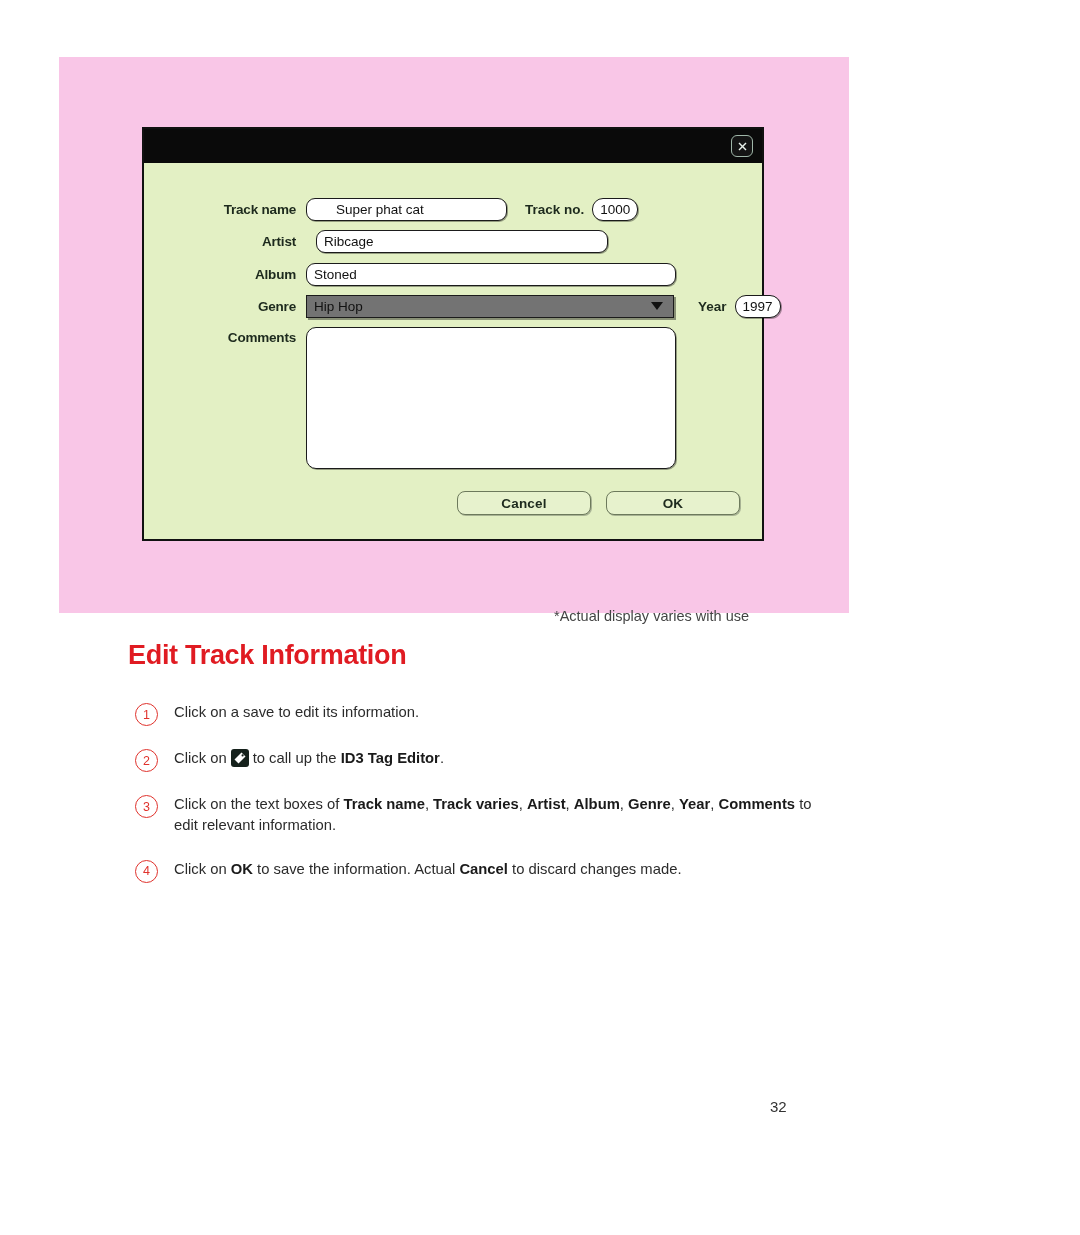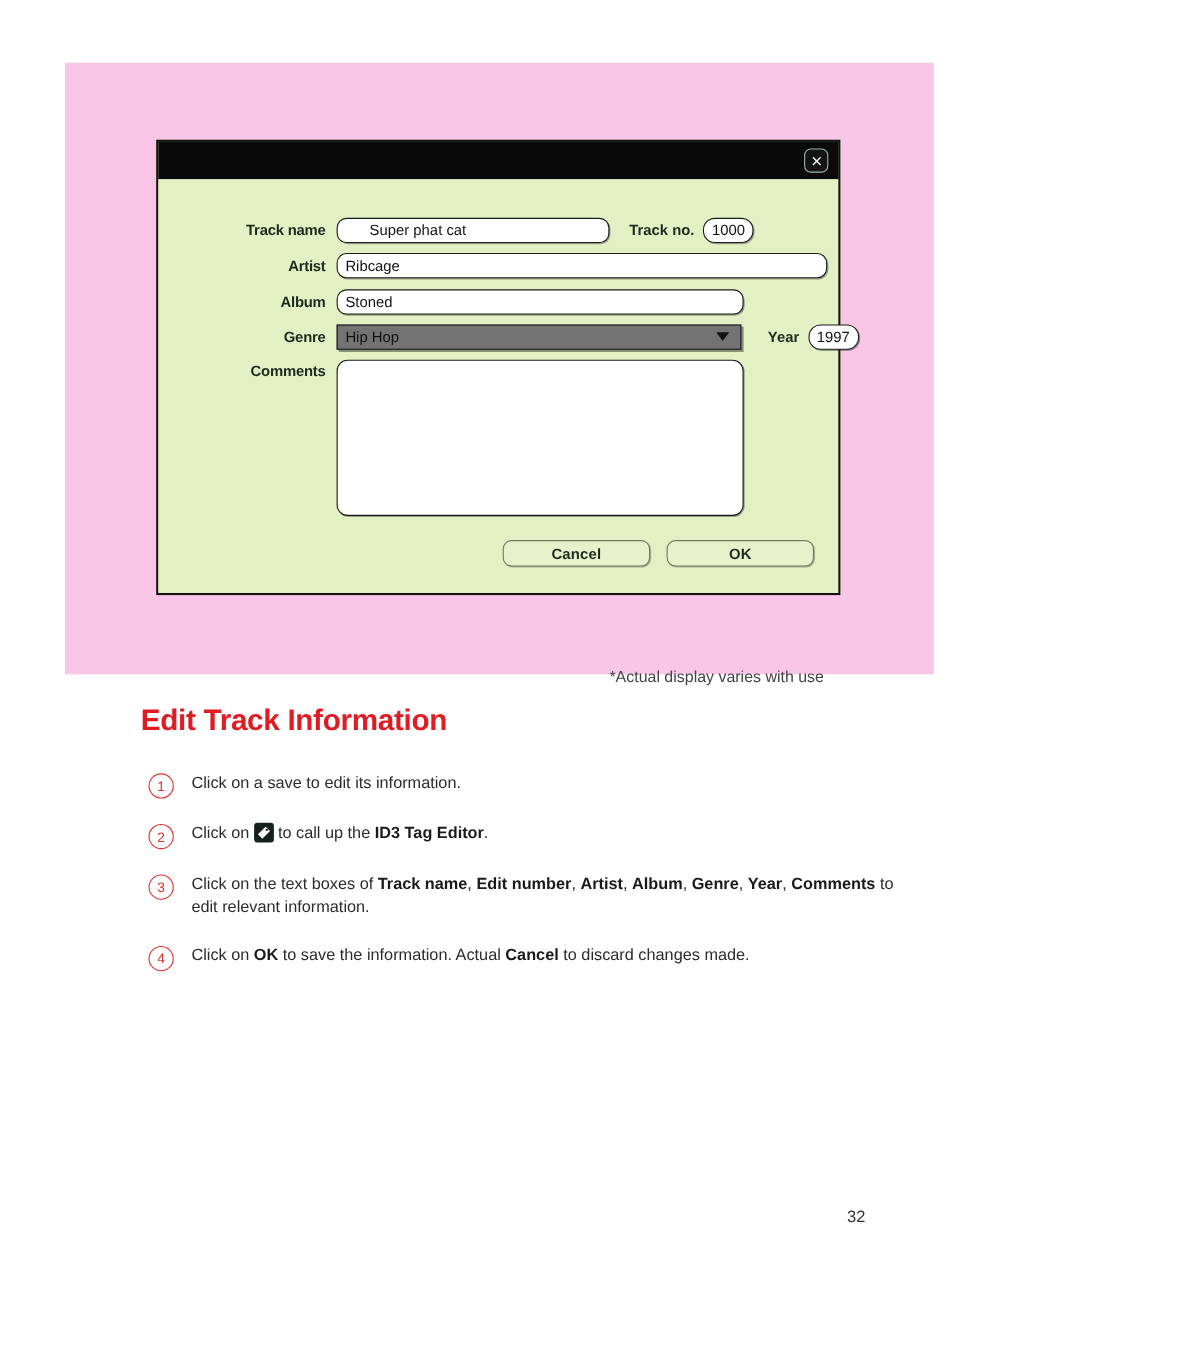--- a/index.html
+++ b/index.html
@@ -105,22 +105,22 @@
   #row-album     { left: 56px;  top: 99px;  }
   #row-genre     { left: 56px;  top: 131px; }
   #row-comments  { left: 56px;  top: 164px; align-items: flex-start; height: auto; }
 
   #row-trackname .field-label { width: 96px; }
   #row-artist .field-label    { width: 96px; }
   #row-album .field-label     { width: 96px; }
   #row-genre .field-label     { width: 96px; }
   #row-comments .field-label  { width: 96px; padding-top: 3px; }
 
-  #input-trackname { width: 248px; margin-left: 10px; padding-left: 29px; }
-  #input-artist    { width: 446px; margin-left: 10px; }
+  #input-trackname { width: 201px; margin-left: 10px; padding-left: 29px; }
+  #input-artist    { width: 292px; margin-left: 20px; }
   #input-album     { width: 370px; margin-left: 10px; text-align: center; }
   #input-comments  { width: 370px; margin-left: 10px; height: 142px;
                      border-radius: 10px; align-items: flex-start; }
 
   .trailing-label {
     font-size: 13.5px;
     font-weight: bold;
     color: #1d2a1d;
     white-space: nowrap;
     margin-left: 18px;
@@ -342,21 +342,21 @@
           <circle cx="9.6" cy="4.4" r="1.1" fill="#15211c"></circle>
         </svg>
       </span><span>to call up the</span>
       <b>ID3 Tag Editor</b><span>.</span>
     </div>
   </div>
 
   <div class="step">
     <div class="step-num">3</div>
     <div class="step-text">
-      <span>Click on the text boxes of </span><b>Track name</b>, <b>Edit number</b>, <b>Artist</b>, <b>Album</b>, <b>Genre</b>, <b>Year</b>, <b>Comments</b><span> to edit relevant information.</span>
+      <span>Click on the text boxes of </span><b>Track name</b>, <b>Track varies</b>, <b>Artist</b>, <b>Album</b>, <b>Genre</b>, <b>Year</b>, <b>Comments</b><span> to edit relevant information.</span>
     </div>
   </div>
 
   <div class="step">
     <div class="step-num">4</div>
     <div class="step-text">
       <span>Click on </span><b>OK</b><span> to save the information.  Actual </span><b>Cancel</b><span> to discard changes made.</span>
     </div>
   </div>
 

